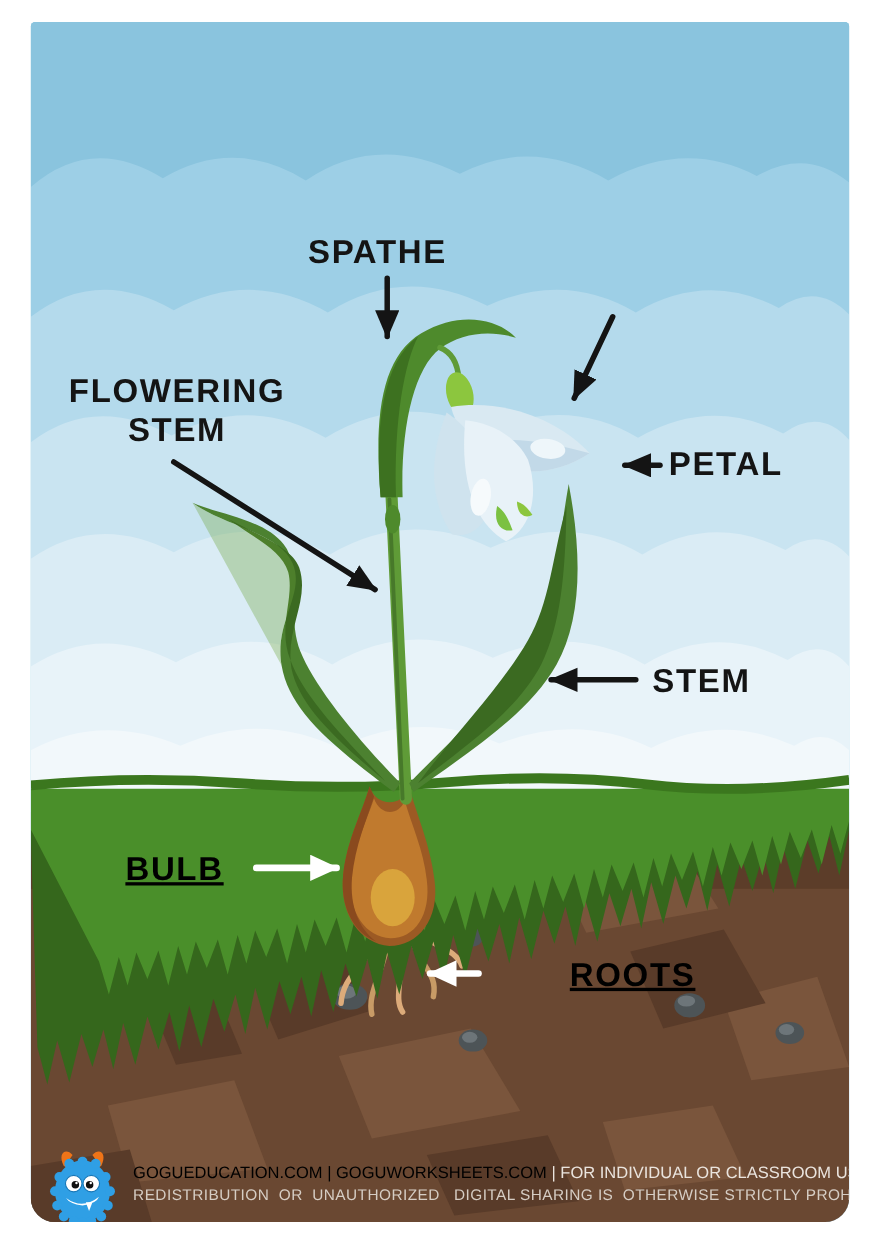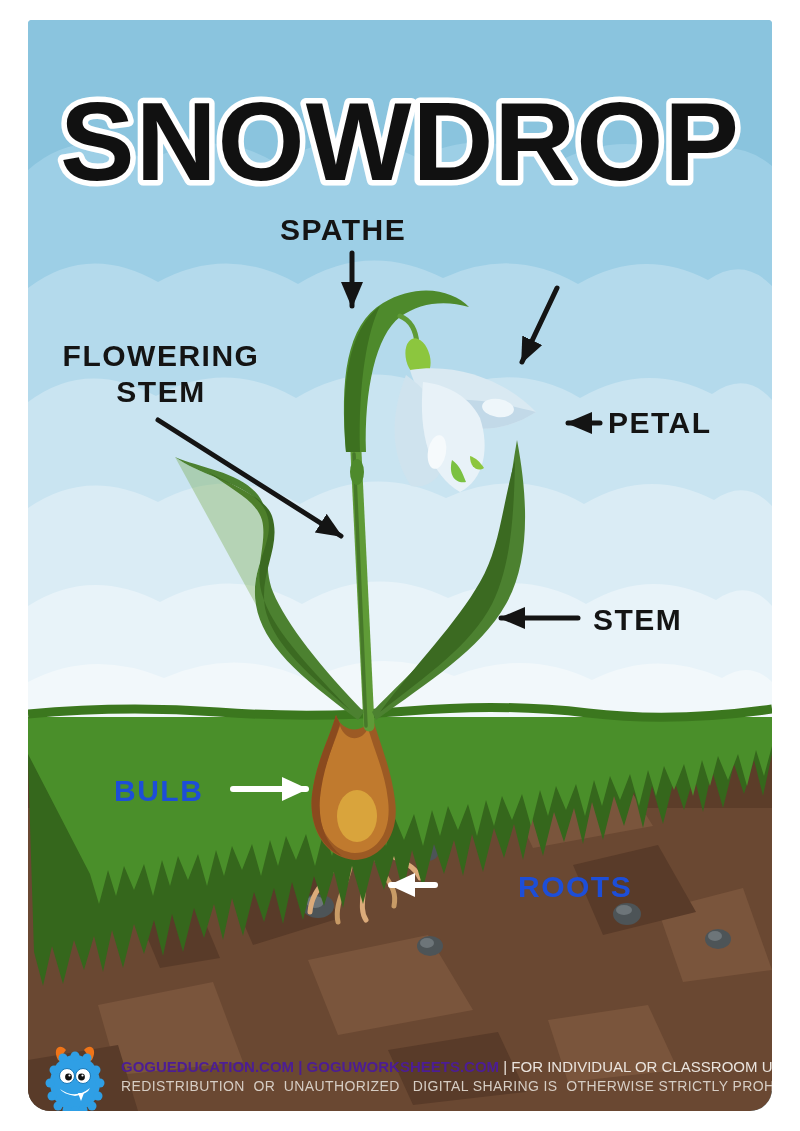--- a/index.html
+++ b/index.html
@@ -1,26 +1,26 @@
 <!DOCTYPE html>
 <html><head>
 <meta charset="utf-8">
 <style>
   html,body{margin:0;padding:0;background:#ffffff;}
   body{width:800px;height:1131px;position:relative;font-family:"Liberation Sans",sans-serif;overflow:hidden;}
   .poster{position:absolute;left:28px;top:20px;width:744px;height:1091px;border-radius:4px 4px 22px 22px;overflow:hidden;background:#8ac4de;}
   .scene{position:absolute;left:0;top:0;width:744px;height:1091px;display:block;}
   .title-wrap{position:absolute;left:0;top:56px;width:744px;height:140px;}
   .label{position:absolute;font-weight:bold;color:#141414;letter-spacing:1.5px;font-size:30px;line-height:1.2;white-space:nowrap;text-align:center;}
-  .label.light{color:#1d4ed8;}
+  .label.light{color:#000000;text-decoration:underline;}
   .label.wrap{white-space:normal;width:212px;}
   .footer{position:absolute;left:14px;right:10px;top:1024px;height:64px;display:flex;align-items:center;gap:13px;}
   .footer-text{display:flex;flex-direction:column;gap:3px;}
   .footer-line1{font-size:15px;color:#eae4de;white-space:pre;}
-  .footer-line1 .sites{font-weight:bold;color:#4c1d95;}
+  .footer-line1 .sites{font-weight:normal;color:#000000;}
   .footer-line2{font-size:14px;color:#d6cdc4;letter-spacing:0.4px;white-space:pre;}
   .mascot{flex:0 0 auto;}
 </style>
 </head>
 <body>
 
 <div class="poster">
 
   <svg class="scene" viewBox="0 0 744 1091">
     <defs>
@@ -154,25 +154,20 @@
       <path d="M324,233 L324,286" stroke="#141414" stroke-width="5" marker-end="url(#arrB)"></path>
       <path d="M529,268 L494,342" stroke="#141414" stroke-width="5" marker-end="url(#arrB)"></path>
       <path d="M572,403 L540,403" stroke="#141414" stroke-width="5" marker-end="url(#arrB)"></path>
       <path d="M130,400 L313,516" stroke="#141414" stroke-width="5" marker-end="url(#arrB)"></path>
       <path d="M550,598 L473,598" stroke="#141414" stroke-width="5" marker-end="url(#arrB)"></path>
       <path d="M205,769 L278,769" stroke="#ffffff" stroke-width="6" marker-end="url(#arrW)"></path>
       <path d="M407,865 L363,865" stroke="#ffffff" stroke-width="6" marker-end="url(#arrW)"></path>
     </g>
   </svg>
 
-  <div class="title-wrap">
-    <svg width="744" height="140" viewBox="0 0 744 140">
-      <text x="372" y="104" text-anchor="middle" font-family="Liberation Sans, sans-serif" font-size="112" font-weight="bold" letter-spacing="1" fill="#111111" stroke="#ffffff" stroke-width="11" stroke-linejoin="round" paint-order="stroke">SNOWDROP</text>
-    </svg>
-  </div>
 
   <div class="label" style="left:252px;top:192px;">SPATHE</div>
   <div class="label" style="left:580px;top:385px;">PETAL</div>
   <div class="label wrap" style="left:27px;top:318px;">FLOWERING STEM</div>
   <div class="label" style="left:565px;top:582px;">STEM</div>
   <div class="label light" style="left:86px;top:753px;">BULB</div>
   <div class="label light" style="left:490px;top:849px;">ROOTS</div>
 
   <div class="footer">
     <svg class="mascot" width="66" height="72" viewBox="0 0 66 72">

